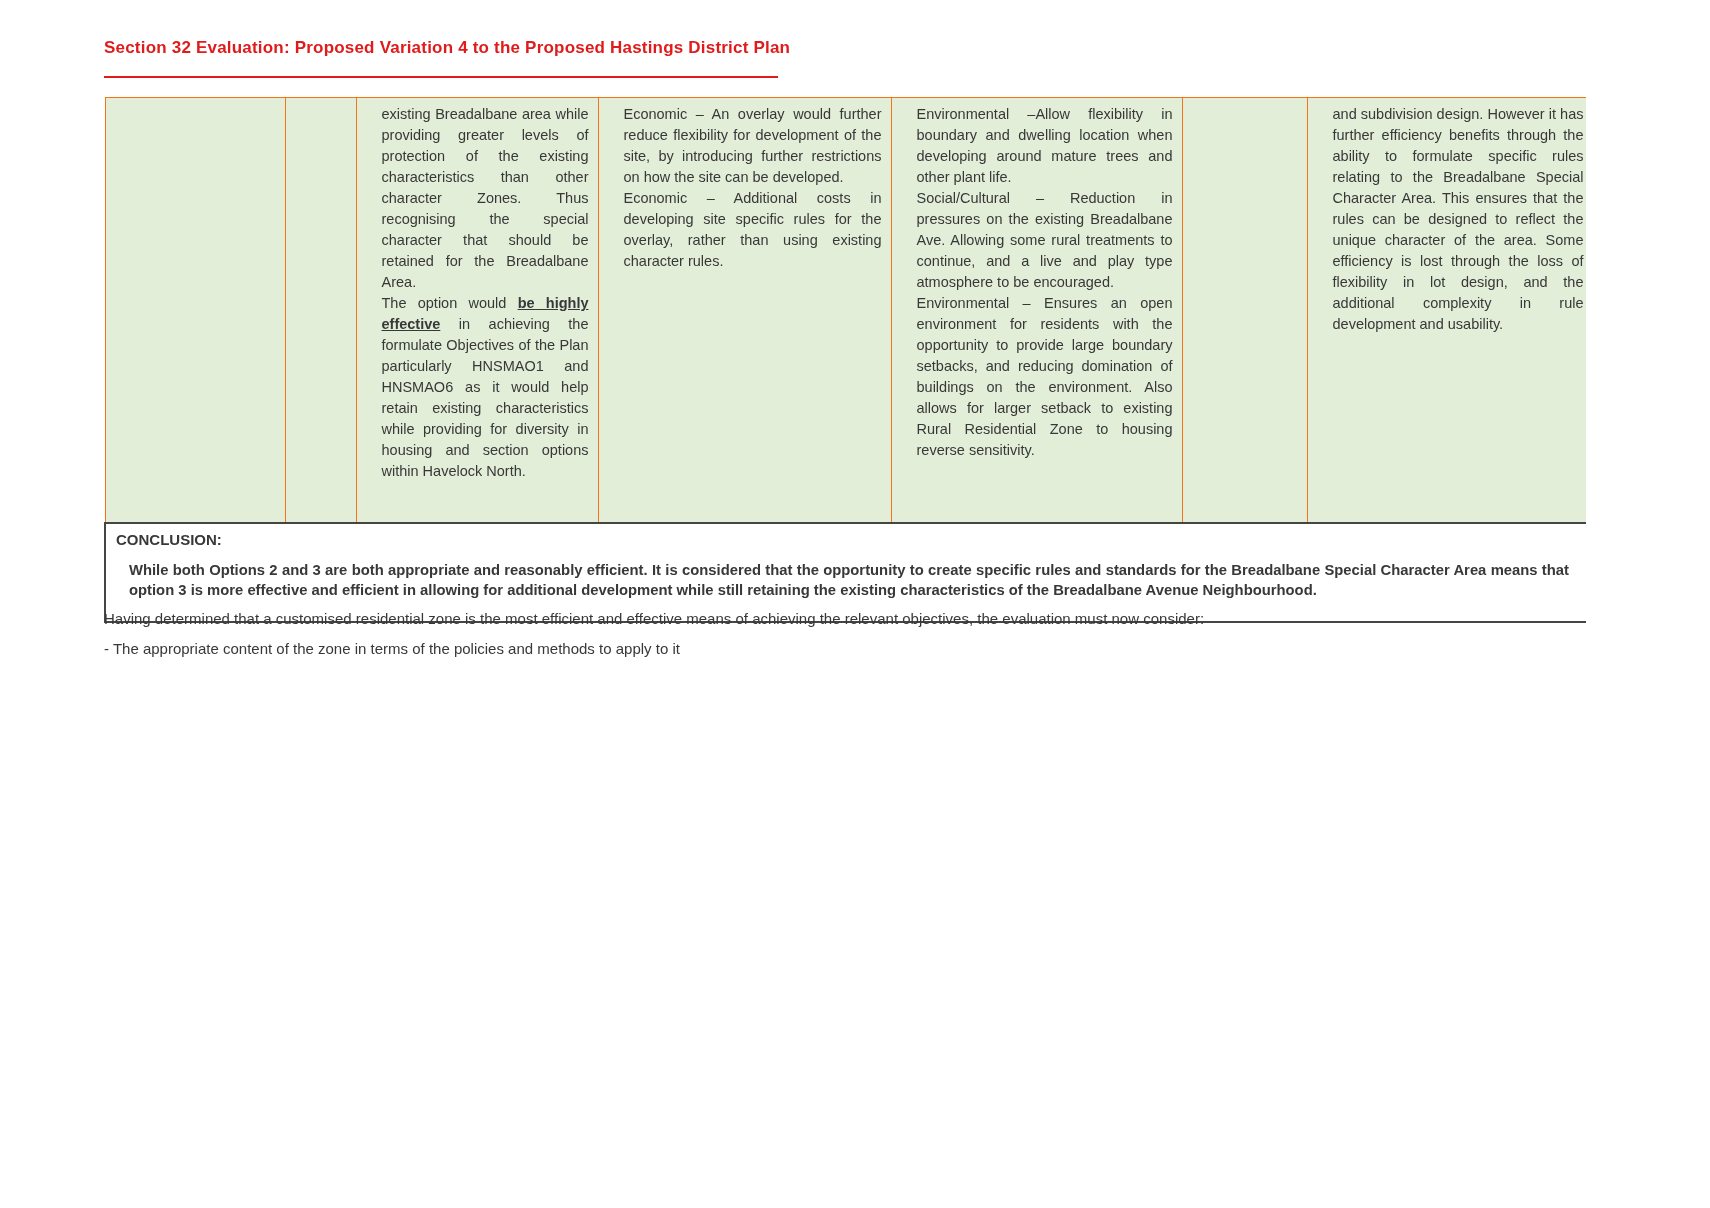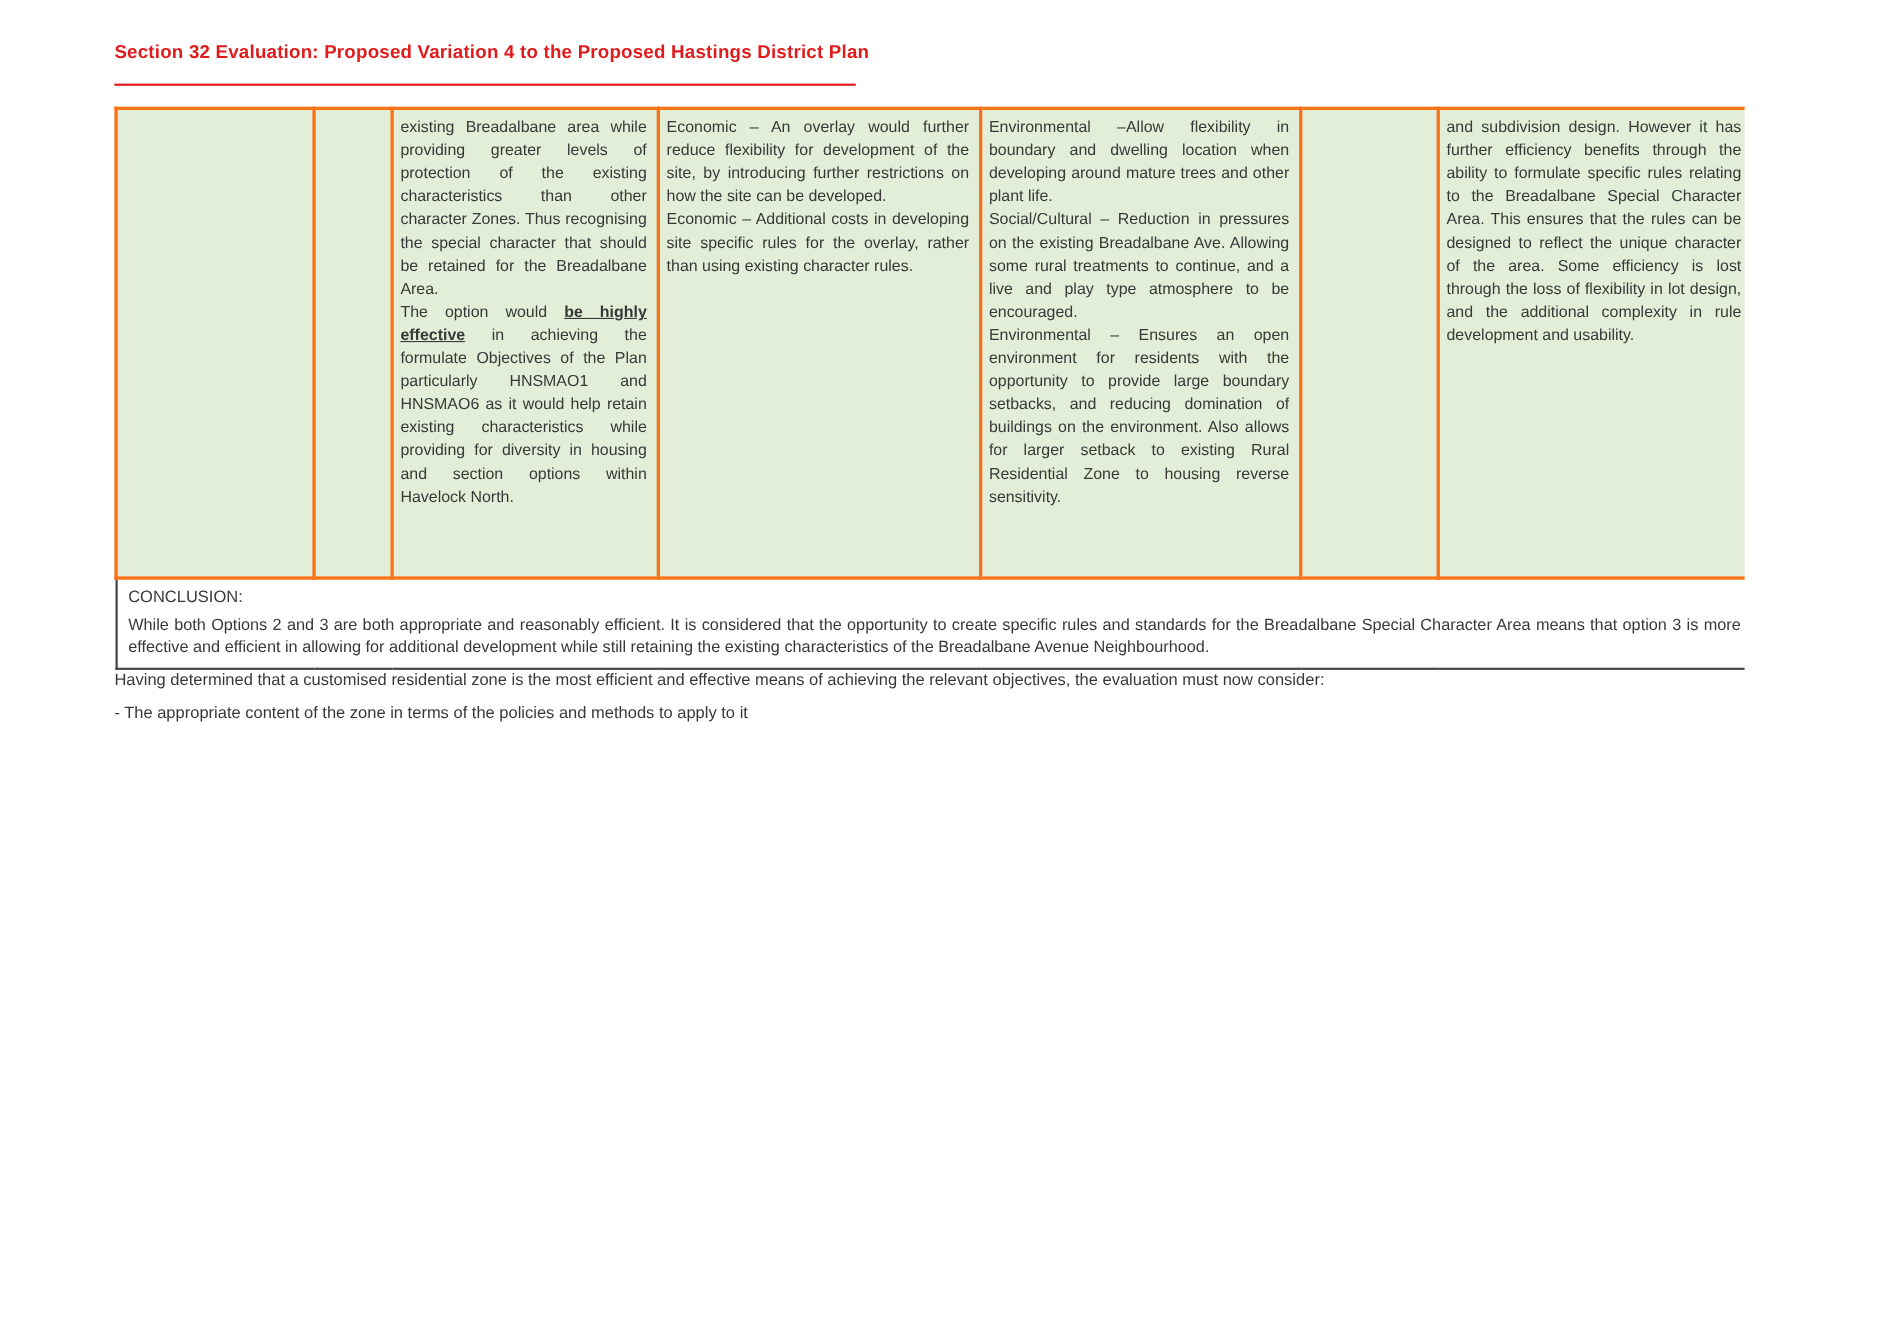--- a/index.html
+++ b/index.html
@@ -36,23 +36,23 @@
   table.eval-table {
     position: absolute;
     left: 104px;
     top: 97px;
     width: 1488px;
     border-collapse: collapse;
     table-layout: fixed;
     font-size: 14.5px;
   }
   table.eval-table td {
-    border: 3px solid #f97316;
+    border: 1px solid #f97316;
     vertical-align: top;
-    padding: 6px 9px 6px 6px;
+    padding: 6px 9px 6px 25px;
   }
   table.eval-table tr.main-row td {
     background: var(--cellGreen, #e3eed9);
     height: 412px;
   }
   table.eval-table tr.main-row td p {
     margin: 0;
     text-align: justify;
     line-height: 21px;
     color: var(--text, #383838);
@@ -67,29 +67,29 @@
     text-decoration: underline;
   }
   tr.conclusion-row td {
     background: #ffffff;
     border: 2px solid #454545;
     padding: 7px 10px 8px 10px;
     height: 58px;
     vertical-align: top;
   }
   .conclusion-label {
-    font-weight: normal;
+    font-weight: bold;
     font-size: 15px;
     margin: 0 0 9px 0;
   }
   .conclusion-body {
-    font-weight: normal;
+    font-weight: bold;
     font-size: 14.8px;
     line-height: 19.5px;
-    margin: 0;
+    margin: 13px;
     text-align: justify;
   }
   .closing-block {
     position: absolute;
     left: 104px;
     top: 610px;
     width: 1490px;
     font-size: 15px;
     line-height: 18px;
   }

